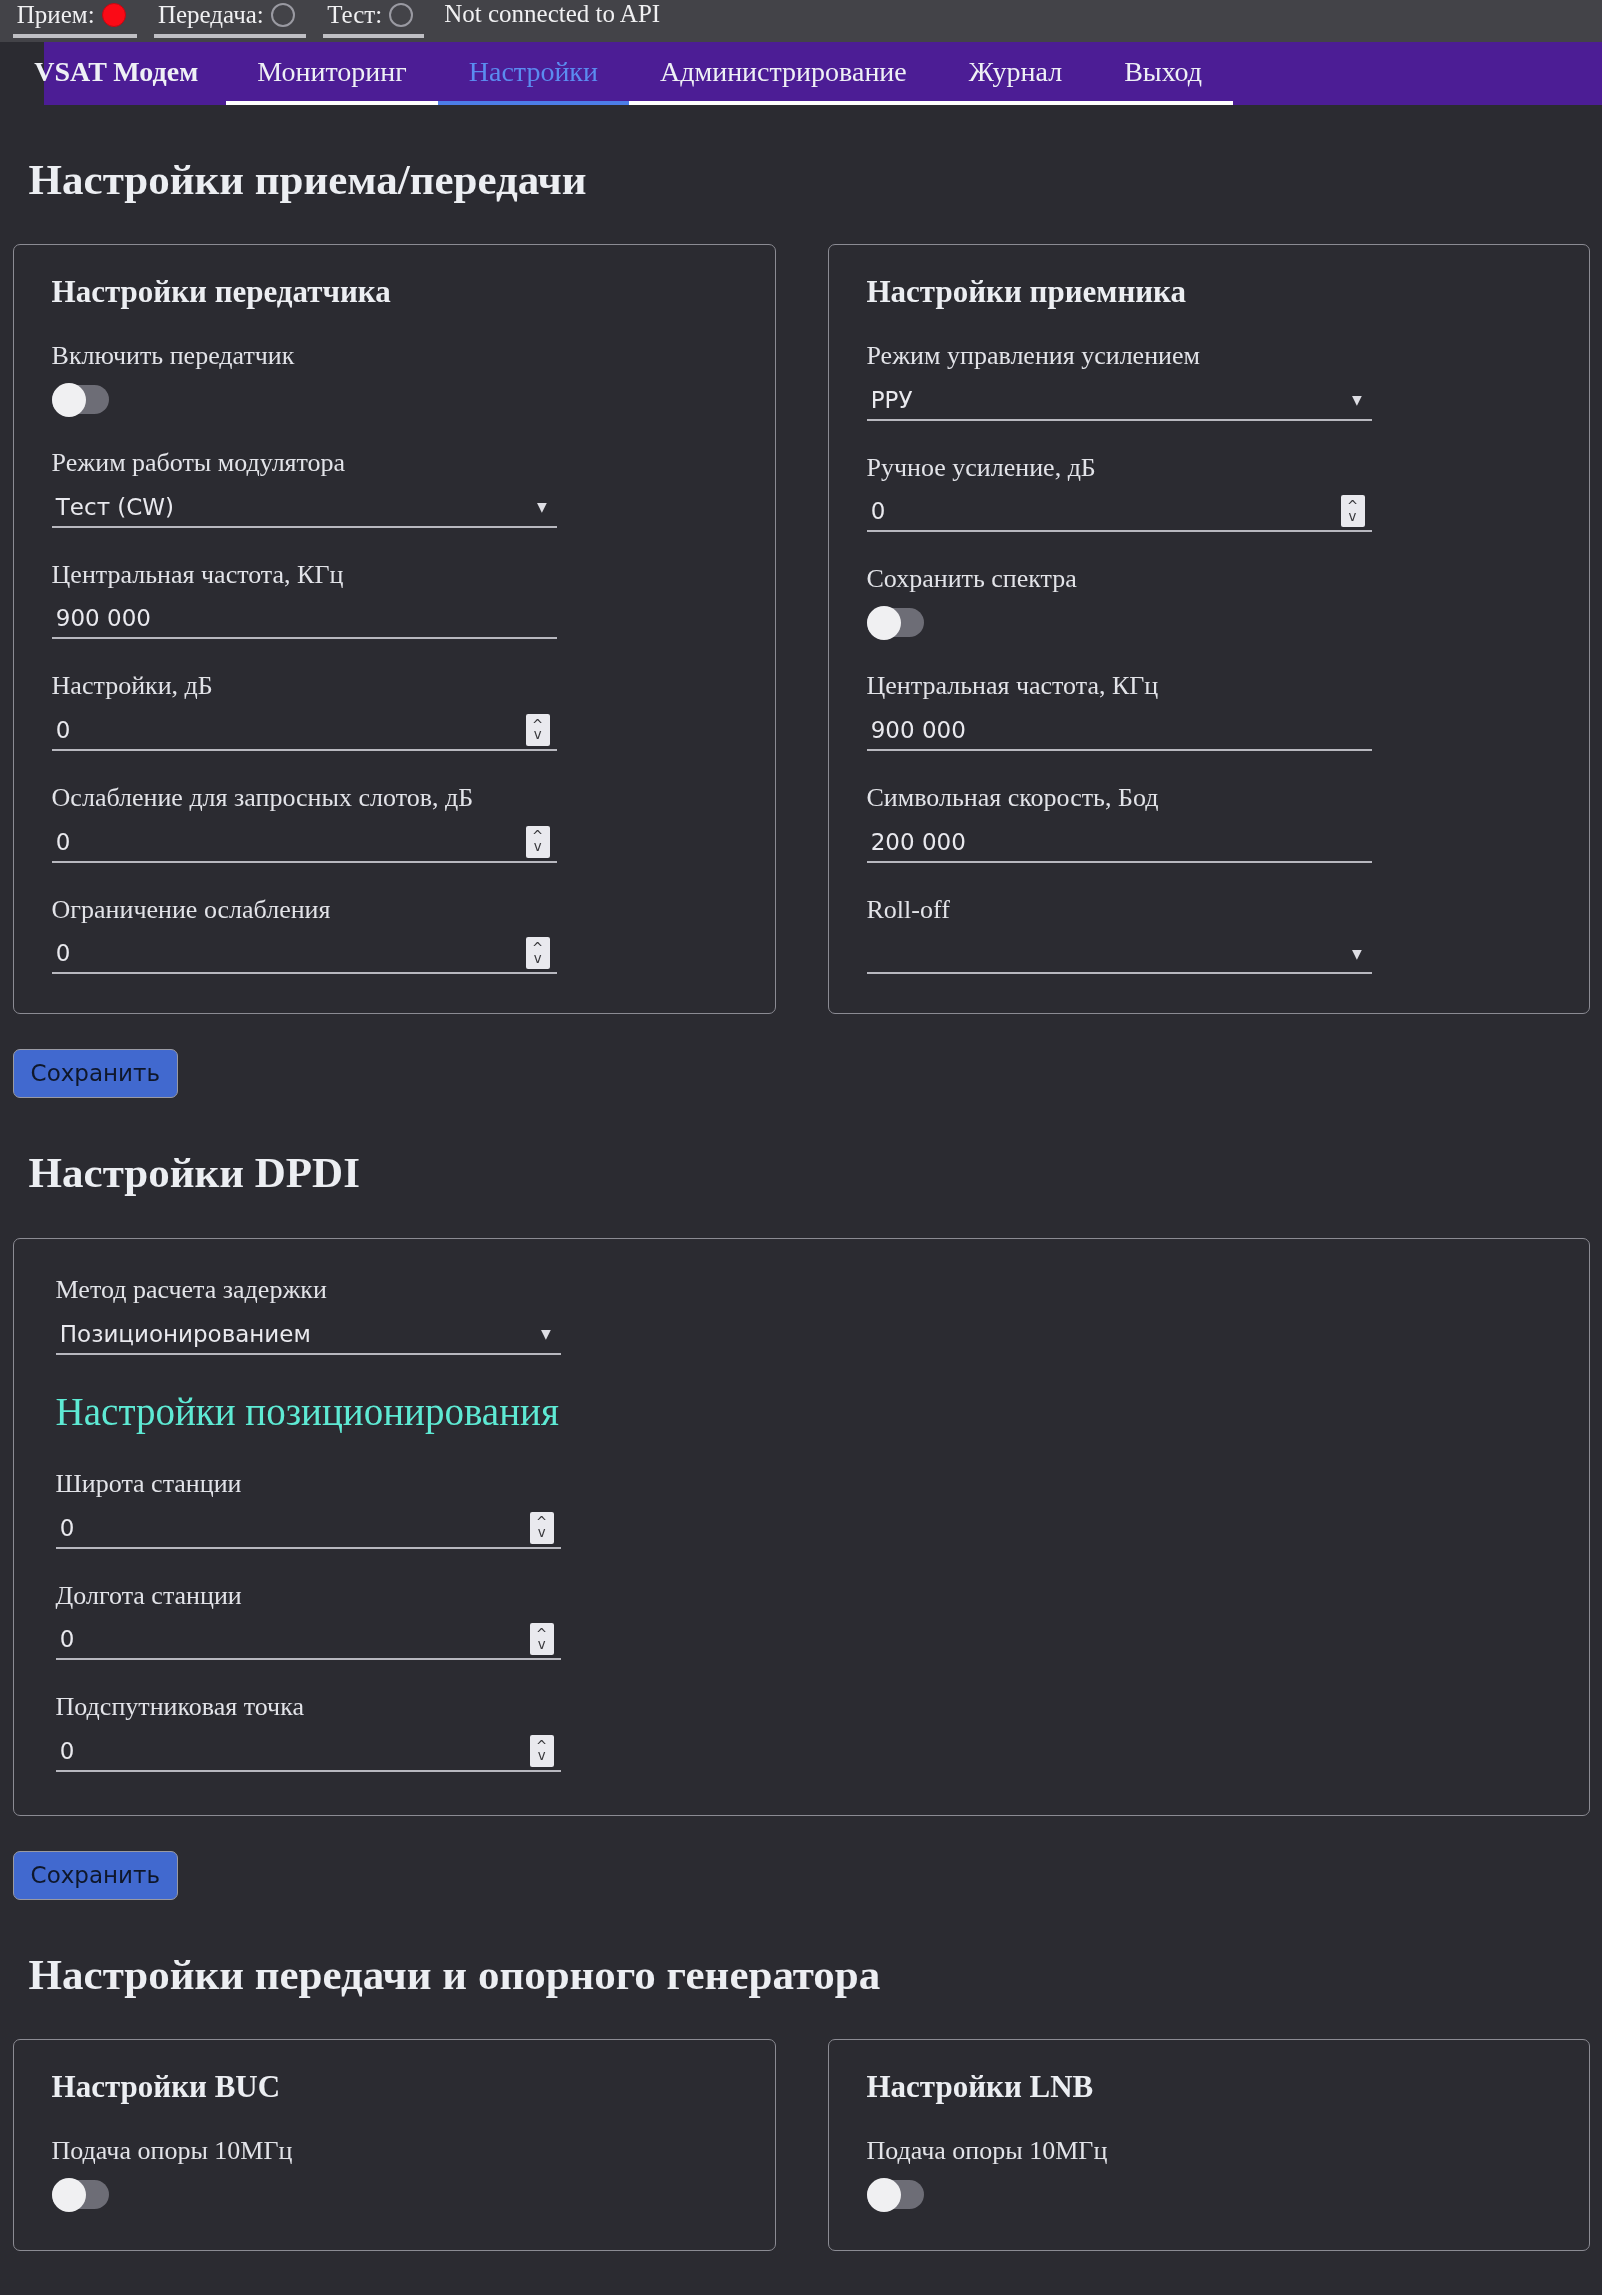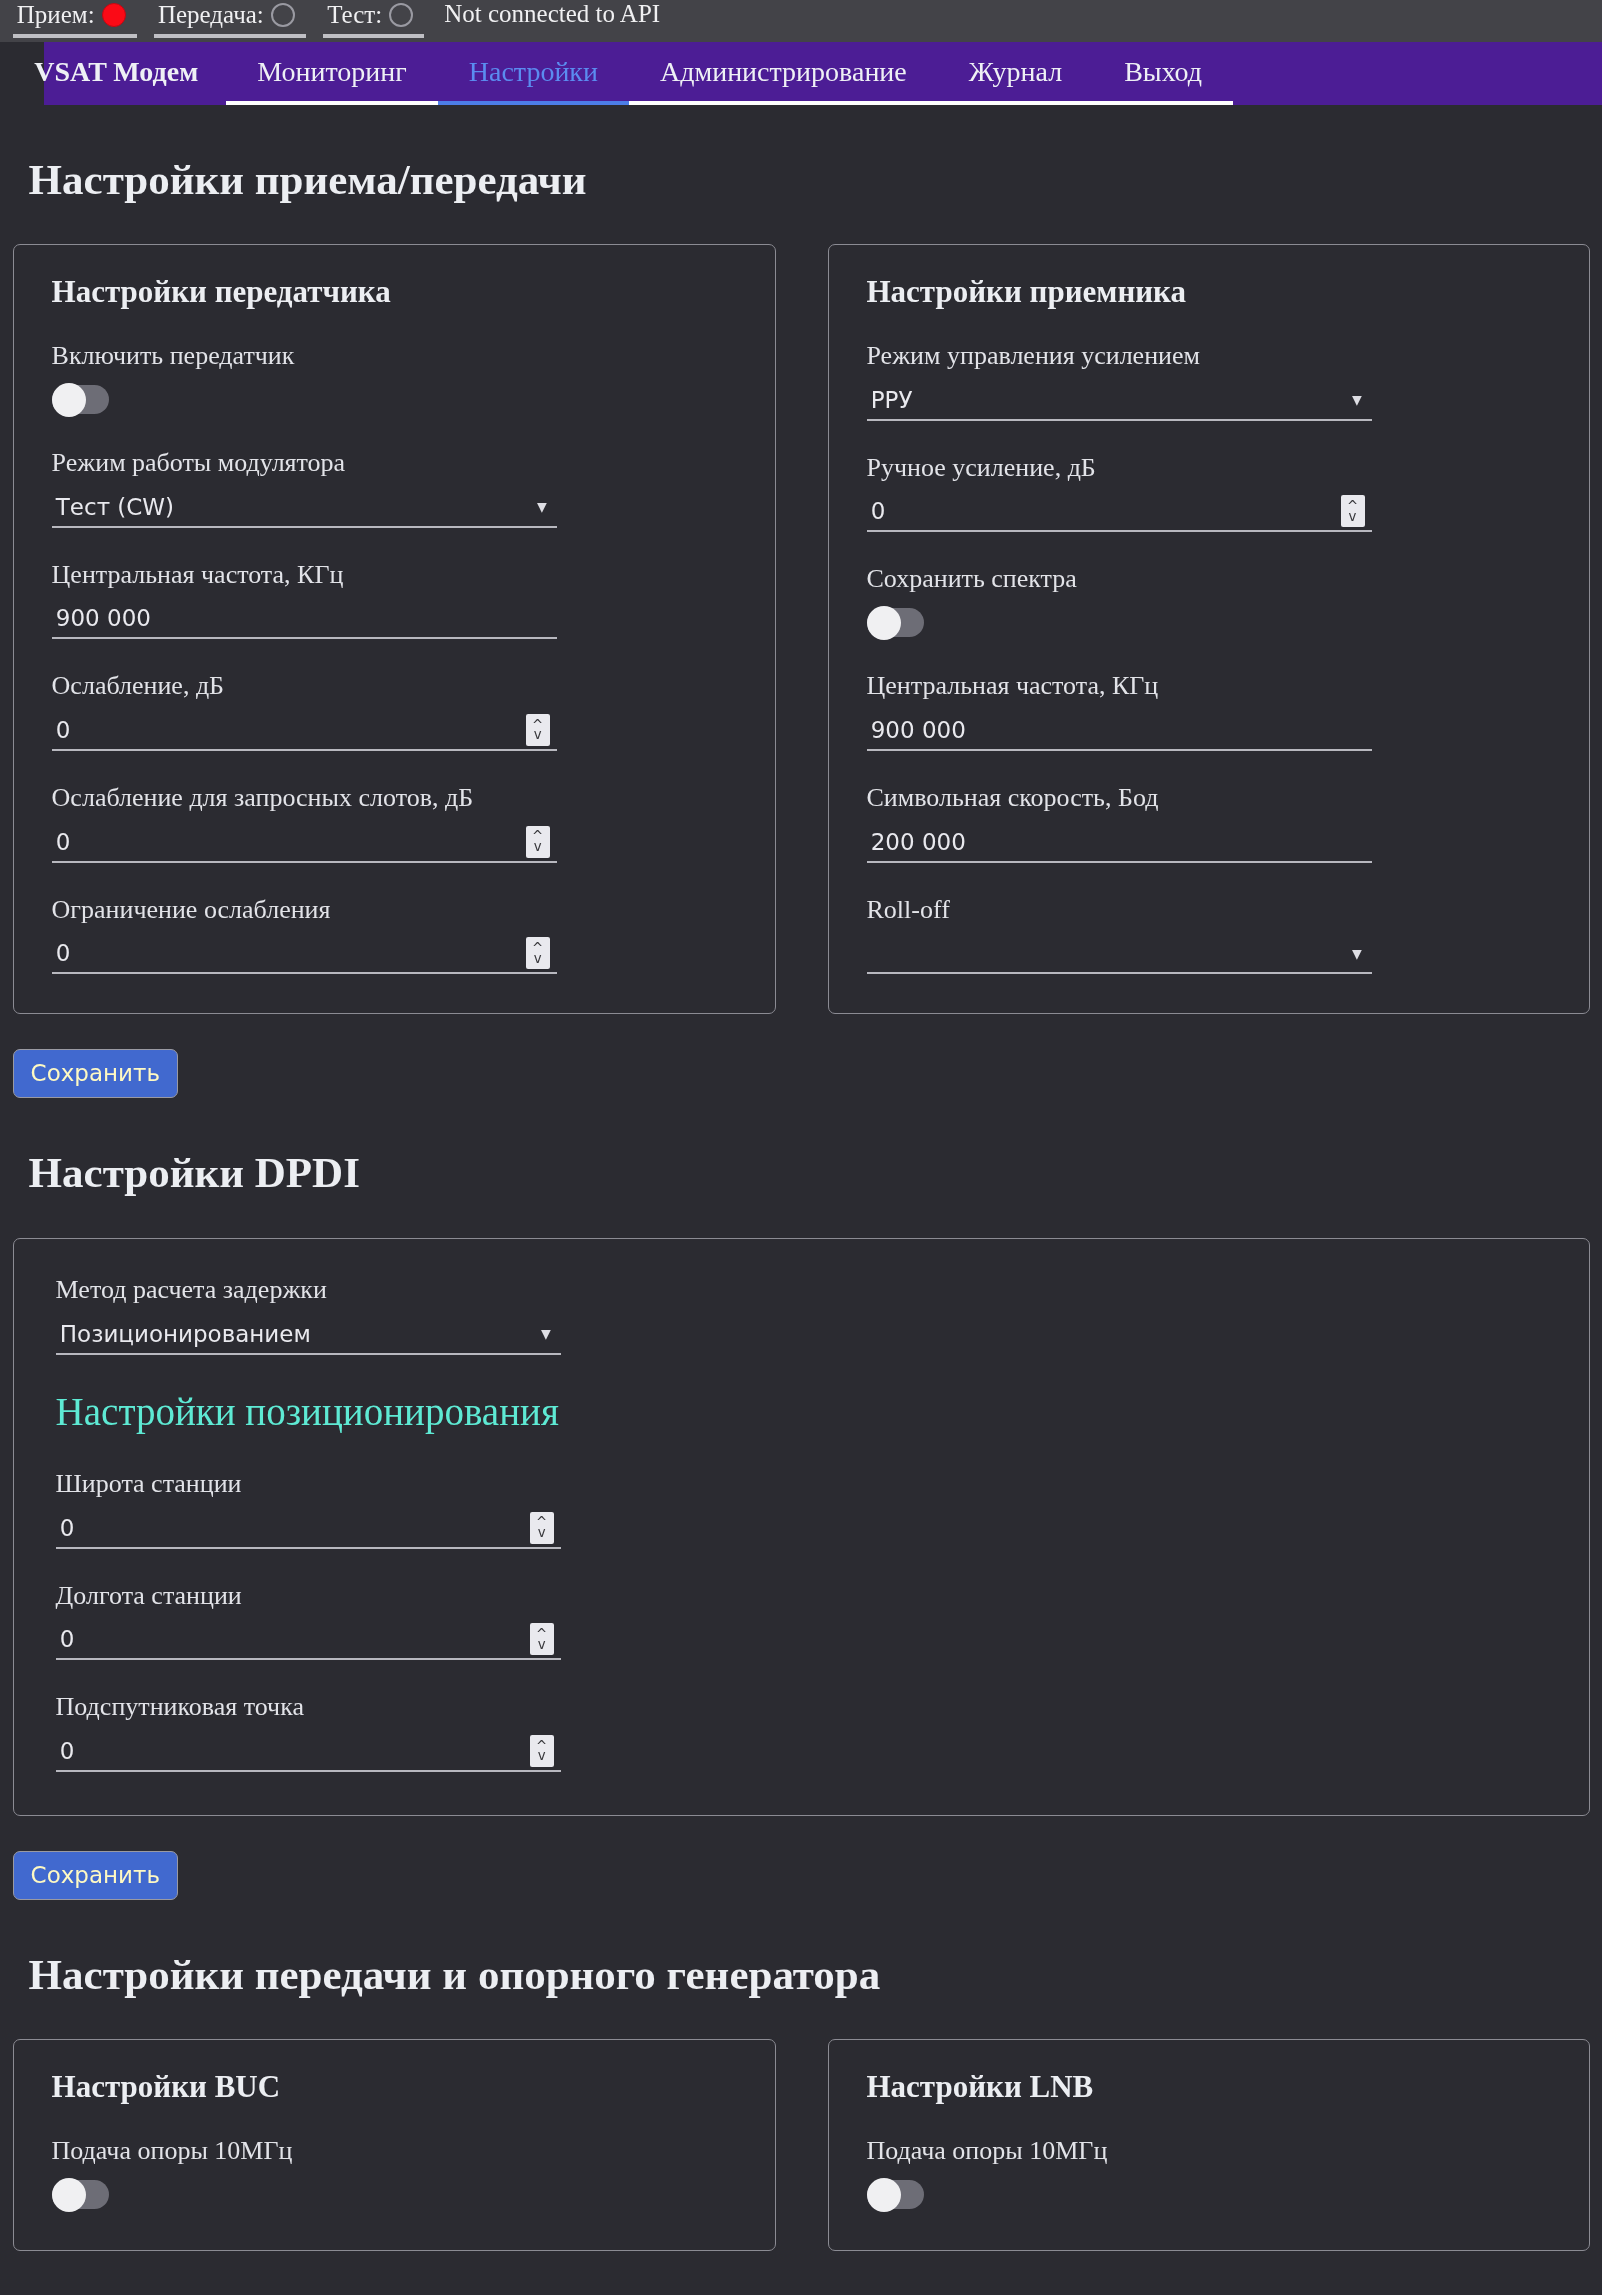--- a/index.html
+++ b/index.html
@@ -182,21 +182,21 @@
     position: absolute;
     left: 0px; top: -2.1px;
     width: 34px; height: 34px;
     border-radius: 50%;
     background: #f0f0f2;
   }
 
   .btn-save {
     display: inline-block;
     background: #4169cf;
-    color: #fef9c3;
+    color: #0f172a;
     border: 1.4px solid #9a9aa2;
     border-radius: 7px;
     font-family: "DejaVu Sans", sans-serif;
     font-size: 23px;
     padding: 9.8px 17px 11.2px 17px;
     margin: 35px 0 0 0;
     cursor: pointer;
   }
   .btn-wrap { padding-left: 0px; }
 </style>
@@ -252,21 +252,21 @@
       </div>
 
       <div class="field">
         <div class="field-label">Центральная частота, КГц</div>
         <div class="uline thick">
           <span class="val">900 000</span>
         </div>
       </div>
 
       <div class="field">
-        <div class="field-label">Ослабление, дБ</div>
+        <div class="field-label">Настройки, дБ</div>
         <div class="uline">
           <span class="val">0</span>
           <span class="spinner">
               <span>^</span>
               <span>v</span>
             </span>
         </div>
       </div>
 
       <div class="field">

